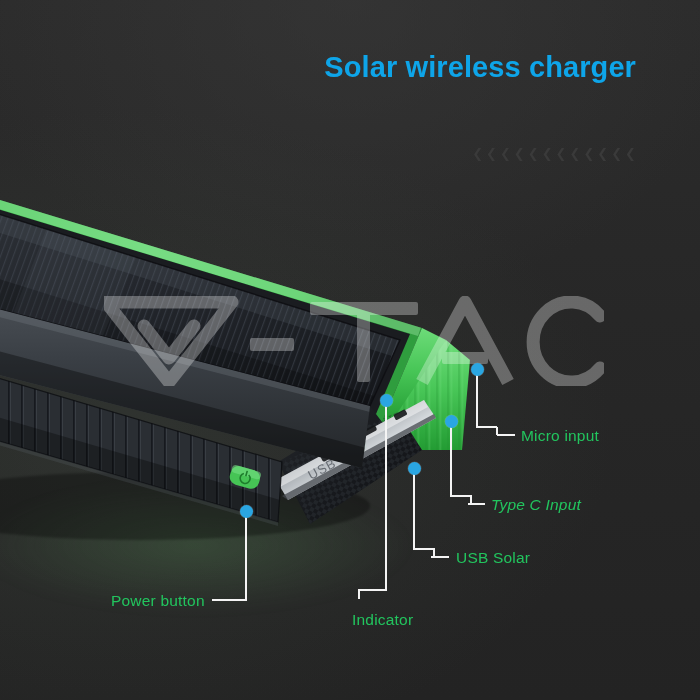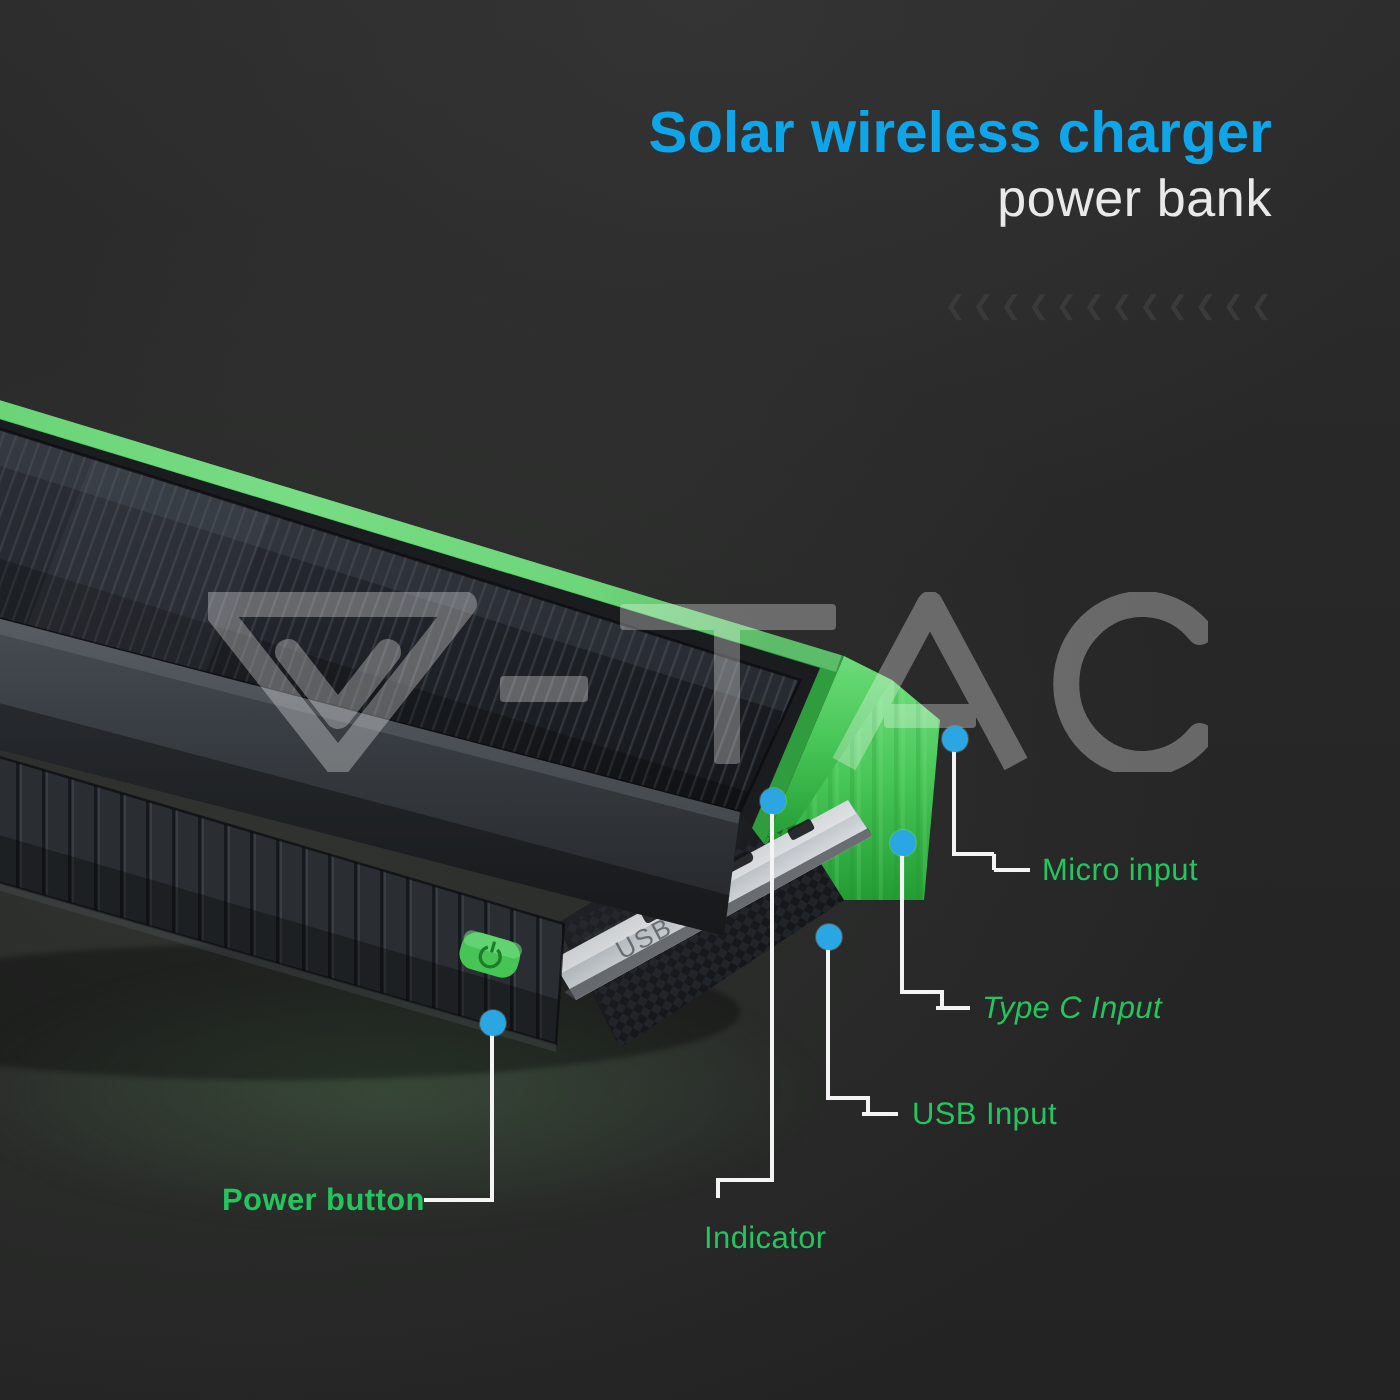--- a/index.html
+++ b/index.html
@@ -258,21 +258,20 @@
 
       <path d="M318 86 L361 6 L404 86" fill="none" stroke="#ffffff" stroke-width="13" stroke-linejoin="round"></path>
       <rect x="338" y="56" width="46" height="12" rx="2" fill="#ffffff"></rect>
 
       <path d="M496 20 A38 40 0 1 0 496 72" fill="none" stroke="#ffffff" stroke-width="13" stroke-linecap="round"></path>
     </svg>
   </div>
 
   <div class="title-wrap">
     <div class="title-1">Solar wireless charger</div>
-    <div class="title-2">power bank</div>
   </div>
   <div class="chev-row" id="chevRow">
       <span class="chev" style="color: rgb(58, 58, 58);">❮</span>
       <span class="chev" style="color: rgb(58, 58, 58);">❮</span>
       <span class="chev" style="color: rgb(58, 58, 58);">❮</span>
       <span class="chev" style="color: rgb(58, 58, 58);">❮</span>
       <span class="chev" style="color: rgb(58, 58, 58);">❮</span>
       <span class="chev" style="color: rgb(58, 58, 58);">❮</span>
       <span class="chev" style="color: rgb(58, 58, 58);">❮</span>
       <span class="chev" style="color: rgb(58, 58, 58);">❮</span>
@@ -306,17 +305,17 @@
   <div class="lead h" style="left:212px;top:599px;width:35px;"></div>
 
   <div class="dot" style="left:471px;top:363px;"></div>
   <div class="dot" style="left:445px;top:415px;"></div>
   <div class="dot" style="left:408px;top:462px;"></div>
   <div class="dot" style="left:380px;top:394px;"></div>
   <div class="dot" style="left:240px;top:505px;"></div>
 
   <div class="callout-label" style="left:521px;top:427px;">Micro input</div>
   <div class="callout-label" style="left:491px;top:496px;font-style:italic;">Type C Input</div>
-  <div class="callout-label" style="left:456px;top:549px;">USB Input</div>
+  <div class="callout-label" style="left:456px;top:549px;">USB Solar</div>
   <div class="callout-label" style="left:352px;top:611px;">Indicator</div>
-  <div class="callout-label" style="left:111px;top:592px;font-weight:bold;">Power button</div>
+  <div class="callout-label" style="left:111px;top:592px;">Power button</div>
 
 </div>
 
 </body></html>

